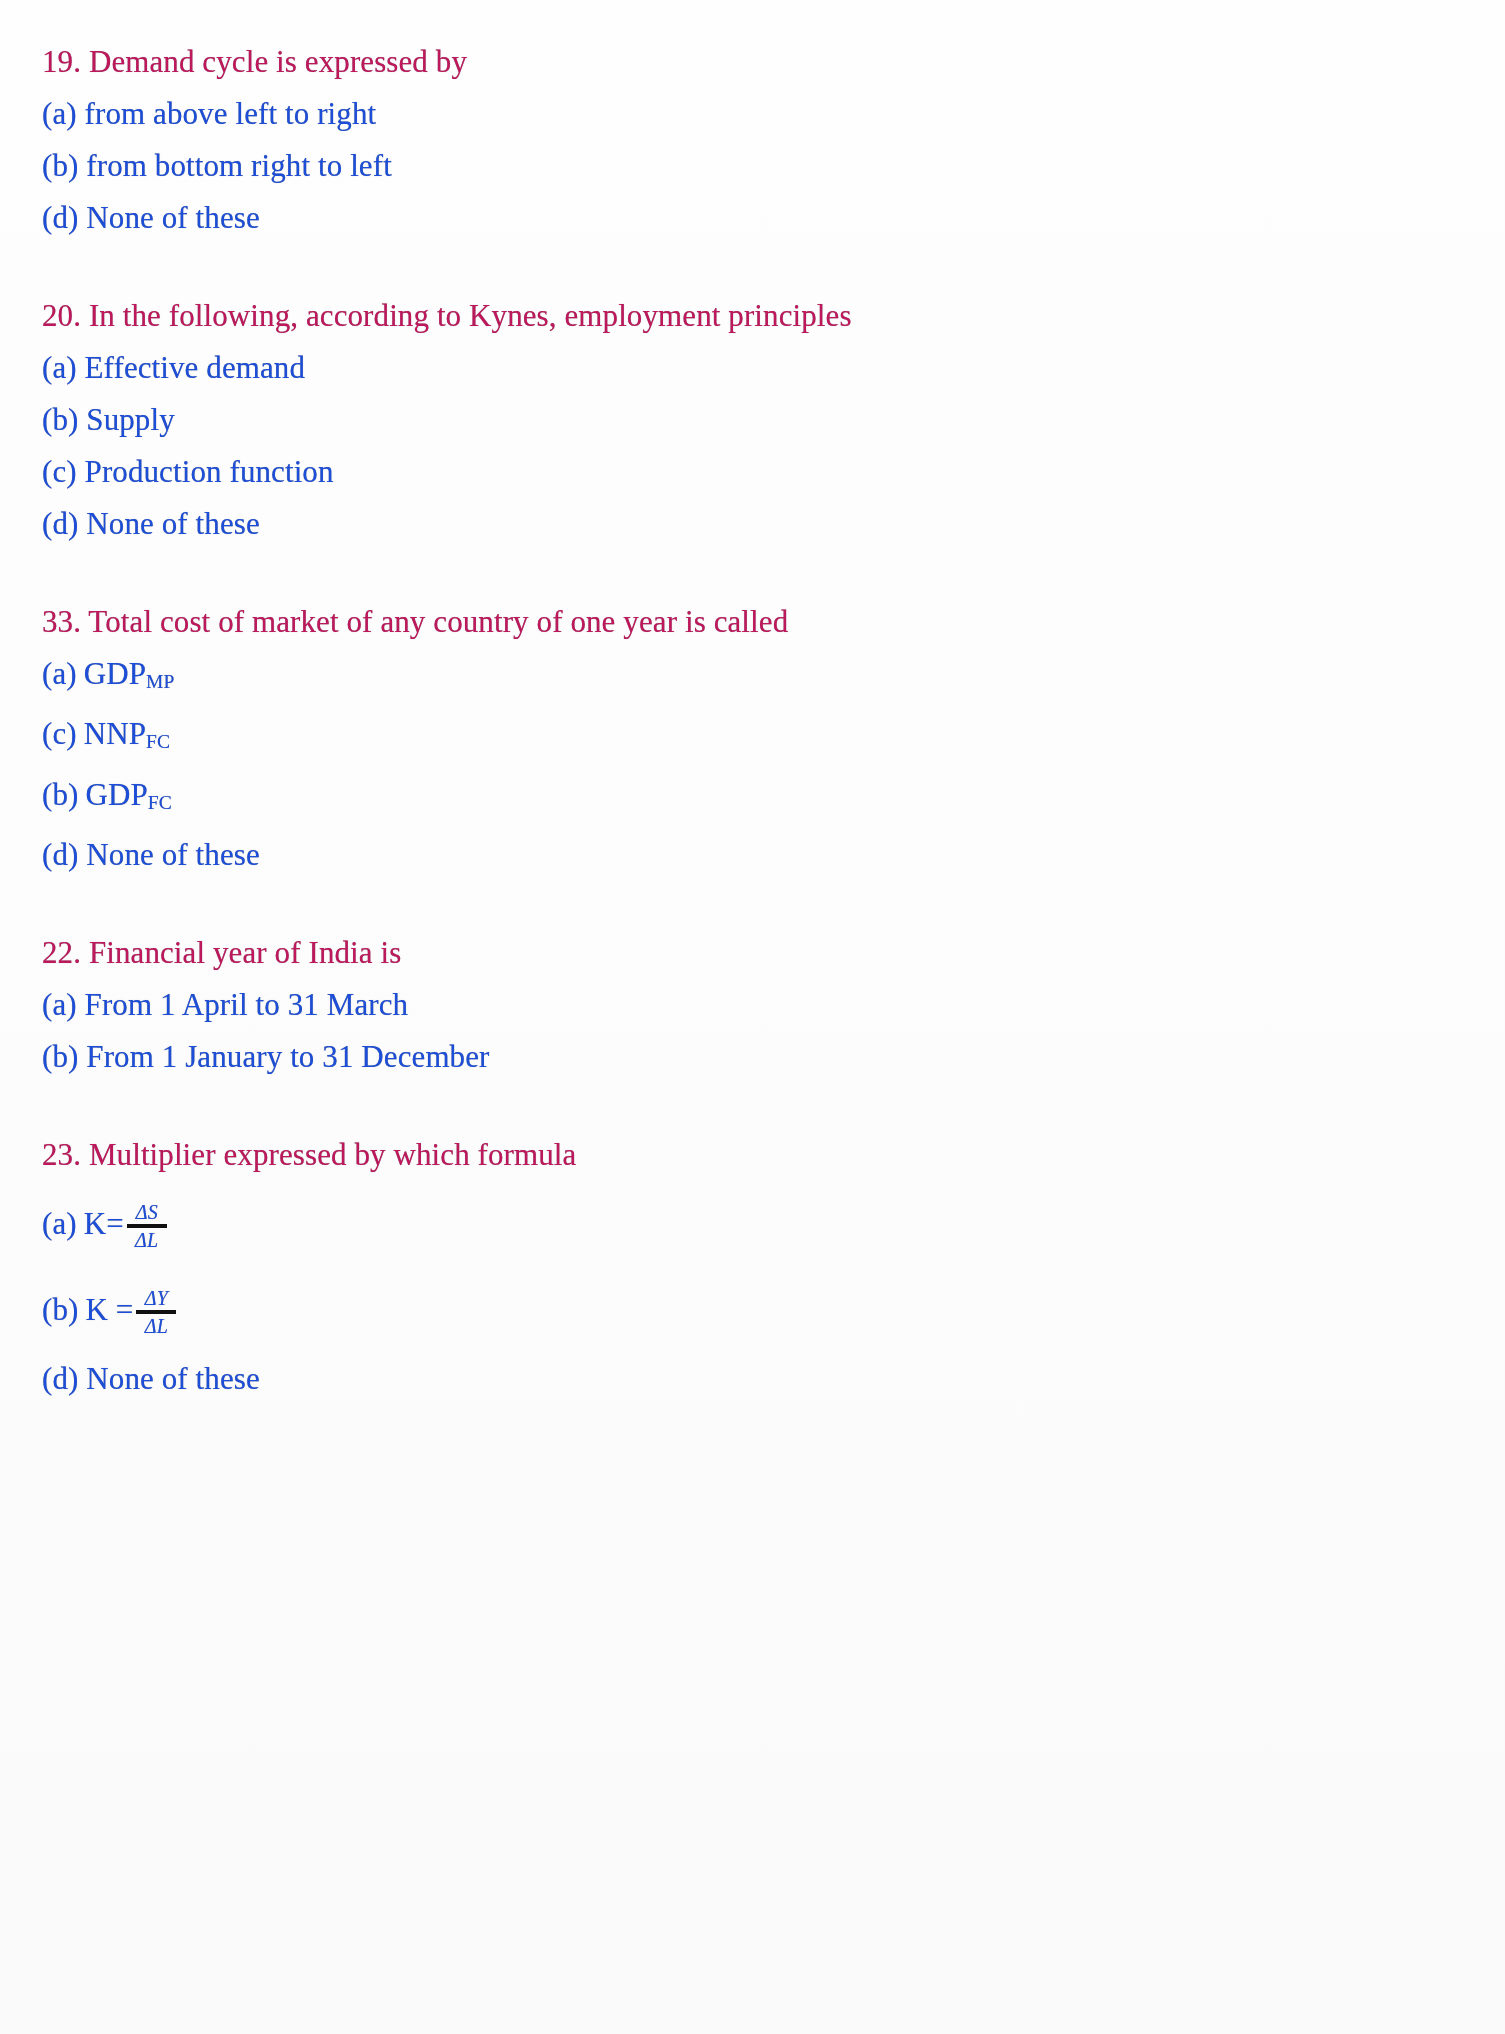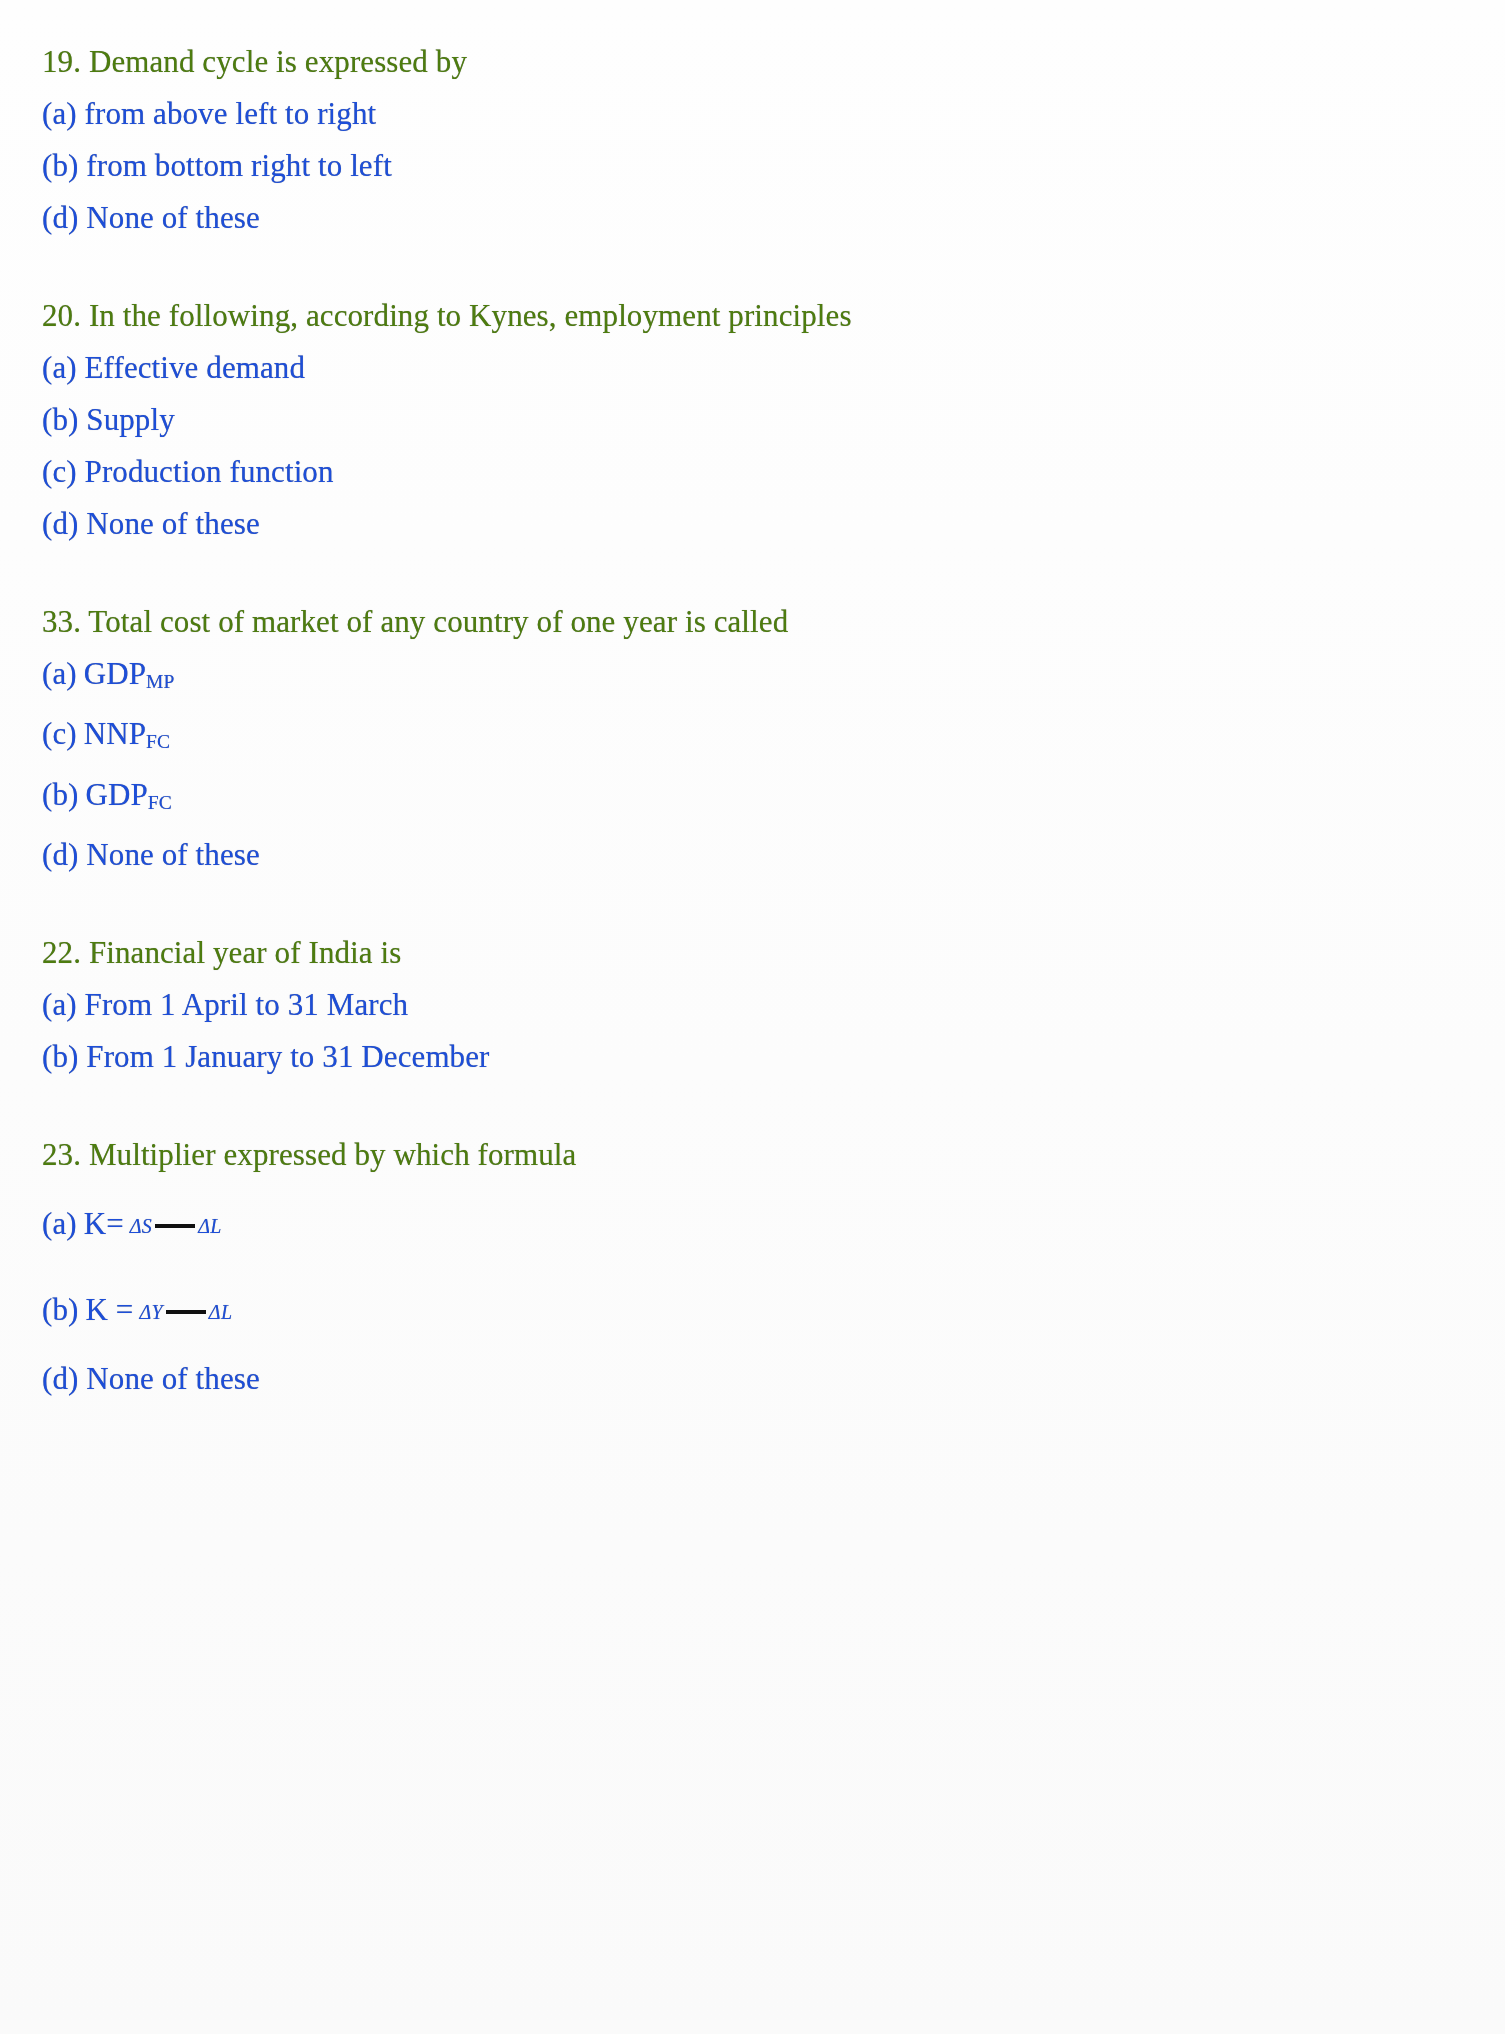--- a/index.html
+++ b/index.html
@@ -41,21 +41,21 @@
 
   .qblock {
     margin: 0 0 46px 0;
   }
 
   .qtext {
     font-size: 31px;
     line-height: 52px;
     letter-spacing: 0.1px;
     white-space: nowrap;
-    color: #4d7c0f;
+    color: #be185d;
     text-shadow: 0 0 0.7px rgba(0,0,0,0.45);
   }
 
   .opt {
     font-size: 31px;
     line-height: 52px;
     letter-spacing: 0.1px;
     white-space: nowrap;
     color: #1d4ed8;
     text-shadow: 0 0 0.7px rgba(0,0,0,0.45);
@@ -71,21 +71,21 @@
 
   
   .opt.frac-line {
     line-height: 44px;
     height: 86px;
     display: flex;
     align-items: center;
   }
   .frac {
     display: inline-flex;
-    flex-direction: row;
+    flex-direction: column;
     align-items: center;
     justify-content: center;
     vertical-align: middle;
     margin-left: 3px;
     position: relative;
     top: 2px;
   }
   .frac .num,
   .frac .den {
     font-size: 20px;

